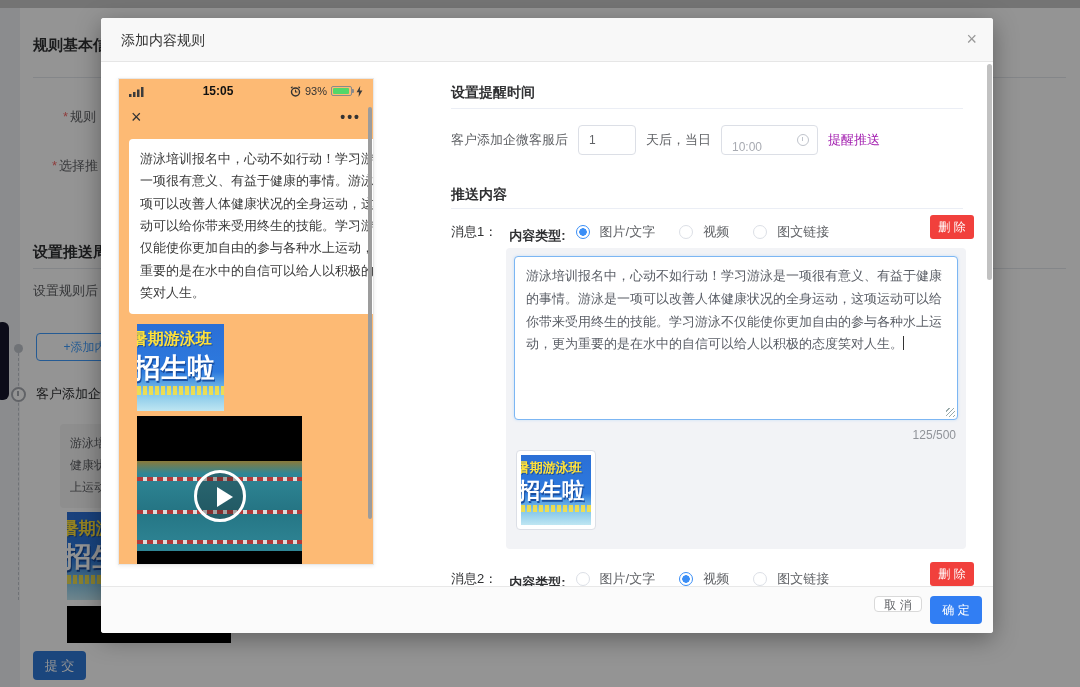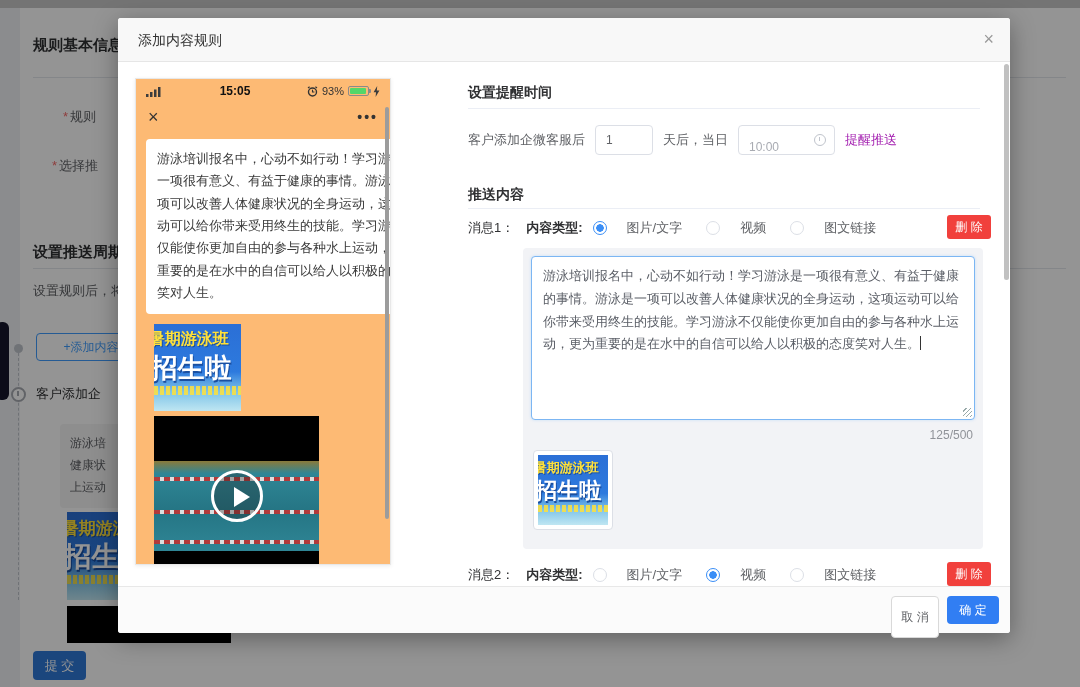--- a/index.html
+++ b/index.html
@@ -35,21 +35,21 @@
   .poster { position:relative; overflow:hidden; background:linear-gradient(180deg,#2b6fd6 0%,#2d7ade 55%,#7fc4e8 78%,#bfe6f2 100%); }
   .poster .p1 { position:absolute; left:-6%; top:6%; width:120%; font-weight:bold; color:#ffe13a; text-shadow:1px 1px 0 #1a4fa0; white-space:nowrap; }
   .poster .p2 { position:absolute; left:-4%; top:30%; width:115%; font-weight:bold; color:#fff; text-shadow:1px 2px 0 #1a4fa0; white-space:nowrap; }
   .poster .p3 { position:absolute; left:0; top:72%; width:100%; height:10%;
                 background:repeating-linear-gradient(90deg,#ffe13a 0 4px,transparent 4px 6px); opacity:.85; }
 
   
   .overlay { position:absolute; inset:0; background:rgba(0,0,0,0.42); }
 
   
-  .modal { position:absolute; left:118px; top:18px; width:892px; height:615px; background:#fff; border-radius:3px;
+  .modal { position:absolute; left:101px; top:18px; width:892px; height:615px; background:#fff; border-radius:3px;
            box-shadow:0 6px 24px rgba(0,0,0,.35); }
   .m-header { position:absolute; left:0; top:0; right:0; height:44px; background:#f8f8f8; border-bottom:1px solid #e6e6e6;
               border-radius:3px 3px 0 0; }
   .m-title { position:absolute; left:20px; top:0; line-height:44px; font-size:14px; color:#333; }
   .m-close { position:absolute; right:16px; top:10px; font-size:18px; color:#9a9a9a; cursor:pointer; line-height:22px; }
   .m-scroll { position:absolute; right:1px; top:46px; width:5px; height:216px; background:#c1c1c1; border-radius:3px; }
 
   
   .phone { position:absolute; left:17px; top:60px; width:256px; height:487px; background:#fdba74; border:1px solid #e8e8e8;
            box-shadow:0 1px 4px rgba(0,0,0,.08); overflow:hidden; }
@@ -85,41 +85,41 @@
          font-family:"Liberation Sans","DejaVu Sans",sans-serif; }
   .inp-days { width:58px; padding-left:10px; }
   .time-box { position:relative; width:97px; height:30px; border:1px solid #dcdfe6; border-radius:4px; background:#fff;
               display:flex; align-items:flex-end; }
   .time-val { font-size:12px; color:#a8abb2; padding-left:10px; }
   .time-clock { position:absolute; right:8px; top:8px; width:12px; height:12px; border:1px solid #c0c4cc; border-radius:50%; }
   .time-clock:after { content:""; position:absolute; left:4px; top:2px; width:1px; height:4px; background:#c0c4cc; }
   .lbl-dark { color:#a21caf; }
 
   .msg-row { position:absolute; left:350px; display:flex; align-items:center; font-size:13px; color:#303133; }
-  .msg-type { font-weight:bold; margin:0 10px 0 12px; }
-  .opt { display:flex; align-items:center; gap:20px; margin-right:24px; color:#606266; }
+  .msg-type { font-weight:bold; margin:8px 10px 0 12px; }
+  .opt { display:flex; align-items:center; gap:10px; margin-right:24px; color:#606266; }
   .radio { width:14px; height:14px; border:1px solid #dcdfe6; border-radius:50%; background:#fff; }
   .radio.on { border-color:#3a8ef6; background:radial-gradient(circle,#3a8ef6 0 3.5px,#fff 4px); }
   .del-btn { position:absolute; width:44px; height:24px; background:#f1403c; border:none; border-radius:3px; color:#fff;
              font-size:12px; line-height:24px; text-align:center; }
 
   .gray-box { position:absolute; left:405px; top:230px; width:460px; height:301px; background:#f2f3f6; border-radius:4px; }
   .fake-ta { position:absolute; left:8px; top:8px; width:444px; height:164px; background:#fff; border:1px solid #7cb6f3; border-radius:4px;
              padding:8px 11px; font-size:13px; line-height:1.75; color:#5a5e66; box-shadow:0 0 3px rgba(64,158,255,.25); overflow:hidden; }
   .caret { display:inline-block; width:1px; height:14px; background:#333; vertical-align:-2px; }
   .ta-resize { position:absolute; right:2px; bottom:2px; width:9px; height:9px;
                background:repeating-linear-gradient(135deg,transparent 0 2px,#9aa 2px 3px); }
   .ta-count { position:absolute; right:10px; top:180px; font-size:12px; color:#909399; }
   .ta-thumb { position:absolute; left:10px; top:202px; width:80px; height:80px; background:#fff; border:1px solid #dcdfe6;
               border-radius:4px; padding:4px; }
   .ta-thumb .poster { width:70px; height:70px; }
 
   .m-footer { position:absolute; left:0; right:0; bottom:0; height:47px; background:#fbfbfb; border-top:1px solid #e8e8e8;
               border-radius:0 0 3px 3px; }
-  .btn-cancel { position:absolute; right:71px; top:9px; width:48px; height:42px; background:#fff; border:1px solid #d9d9d9;
+  .btn-cancel { position:absolute; right:71px; top:9px; width:48px; height:16px; background:#fff; border:1px solid #d9d9d9;
                 border-radius:4px; color:#606266; font-size:12px; }
   .btn-confirm { position:absolute; right:11px; top:9px; width:52px; height:28px; background:#317ef3; border:none;
                  border-radius:4px; color:#fff; font-size:12px; }
 
   
   .watermark { position:absolute; left:933px; top:604px; display:flex; align-items:center; gap:5px; z-index:50; }
   .wm-text { font-size:29px; font-weight:bold; color:#ededed; text-shadow:0 1px 3px rgba(0,0,0,.35); }
 </style>
 </head>
 <body>

